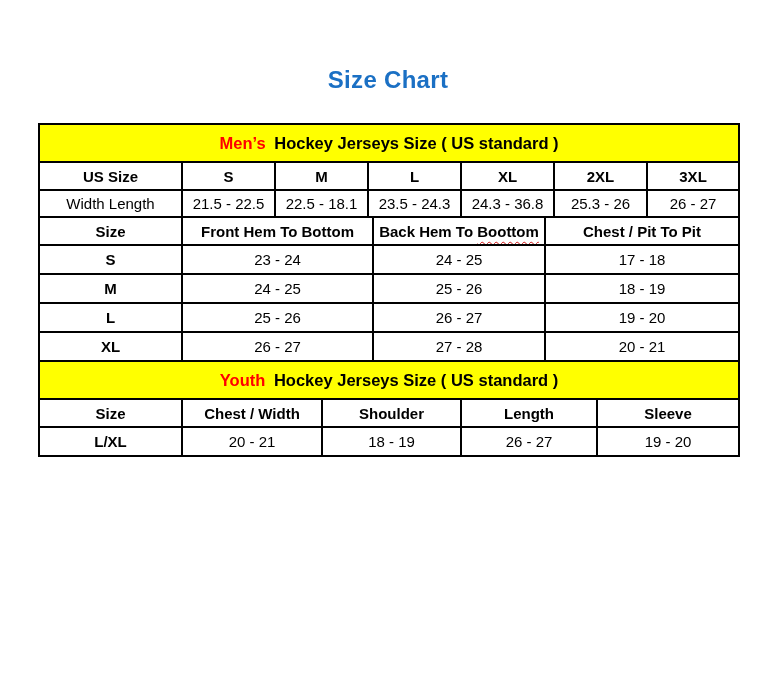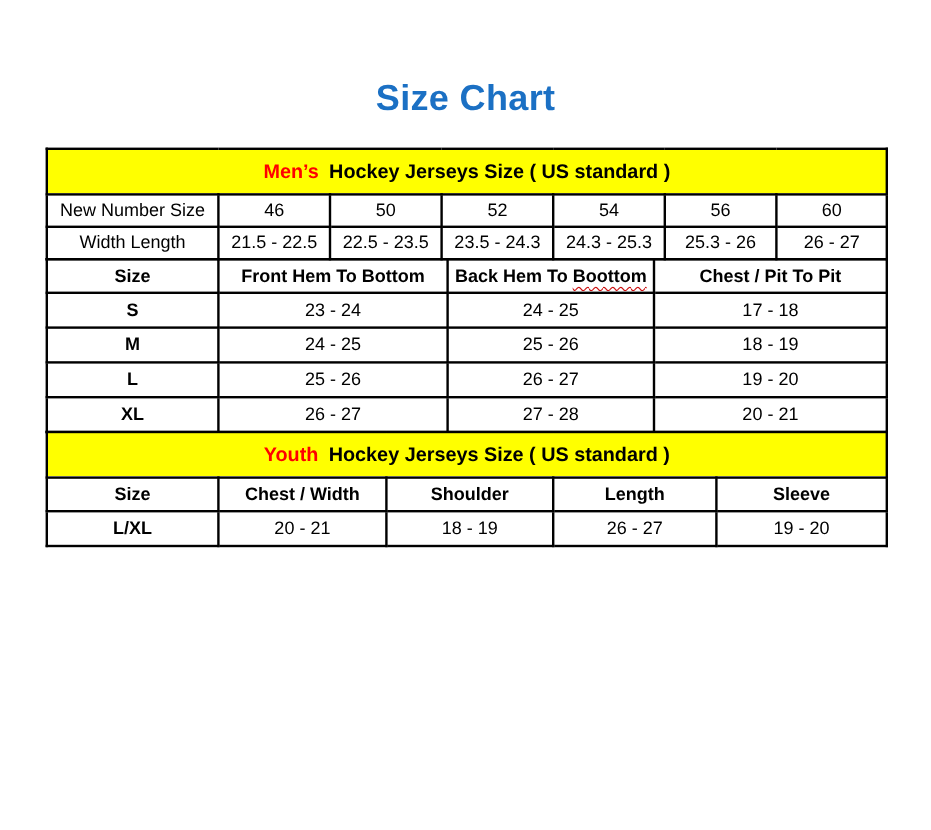--- a/index.html
+++ b/index.html
@@ -8,21 +8,21 @@
     width: 776px; height: 692px;
     position: relative;
     font-family: "Liberation Sans", sans-serif;
     color: #000;
     overflow: hidden;
   }
   .page-title {
     position: absolute;
     top: 66px; left: 0; width: 776px;
     text-align: center;
-    font-size: 30px;
+    font-size: 24px;
     font-weight: bold;
     color: #1b70c4;
     letter-spacing: 0.3px;
   }
   .chart-wrap {
     position: absolute;
     left: 38px; top: 123px;
     width: 574px;
   }
   table {
@@ -74,35 +74,35 @@
         <col style="width:93px">
         <col style="width:93px">
       <col style="width:93px">
         <col style="width:93px">
         <col style="width:92px">
     </colgroup>
     <tbody>
       <tr class="banner">
         <td colspan="7"><span class="red">Men’s</span> <span>Hockey Jerseys Size ( US standard )</span></td>
       </tr>
-      <tr class="r27">
-        <td>New Number Size</td>
-        <td>46</td>
-        <td>50</td>
-        <td>52</td>
-        <td>54</td>
-        <td>56</td>
-        <td>60</td>
+      <tr class="hdr">
+        <th>US Size</th>
+        <th>S</th>
+        <th>M</th>
+        <th>L</th>
+        <th>XL</th>
+        <th>2XL</th>
+        <th>3XL</th>
       </tr>
       <tr class="r27">
         <td>Width Length</td>
         <td>21.5 - 22.5</td>
-        <td>22.5 - 23.5</td>
+        <td>22.5 - 18.1</td>
         <td>23.5 - 24.3</td>
-        <td>24.3 - 25.3</td>
+        <td>24.3 - 36.8</td>
         <td>25.3 - 26</td>
         <td>26 - 27</td>
       </tr>
     </tbody>
   </table>
 
   <table>
     <colgroup>
       <col style="width:143px">
         <col style="width:191px">

